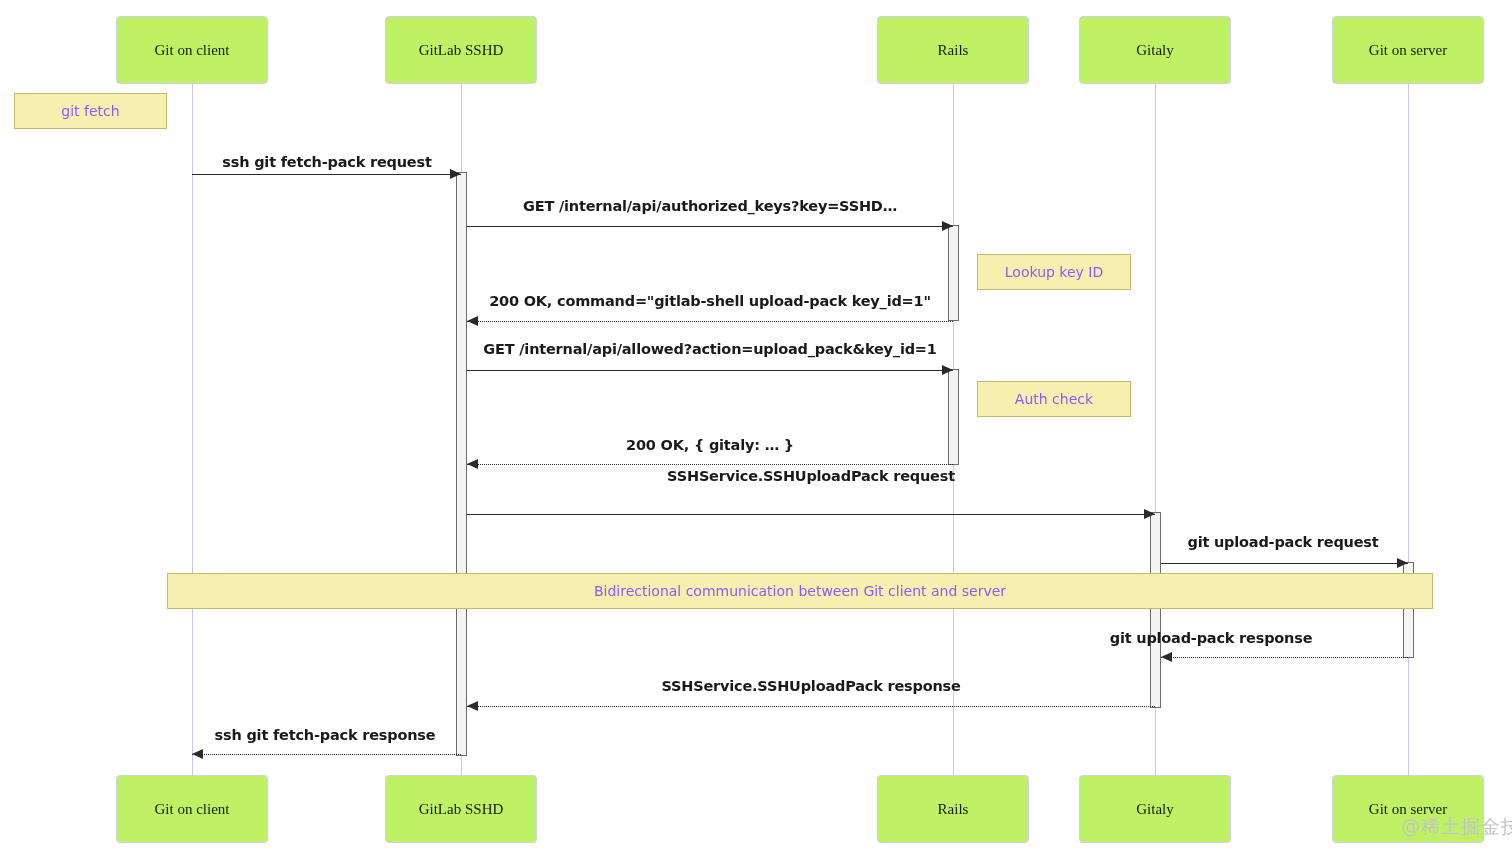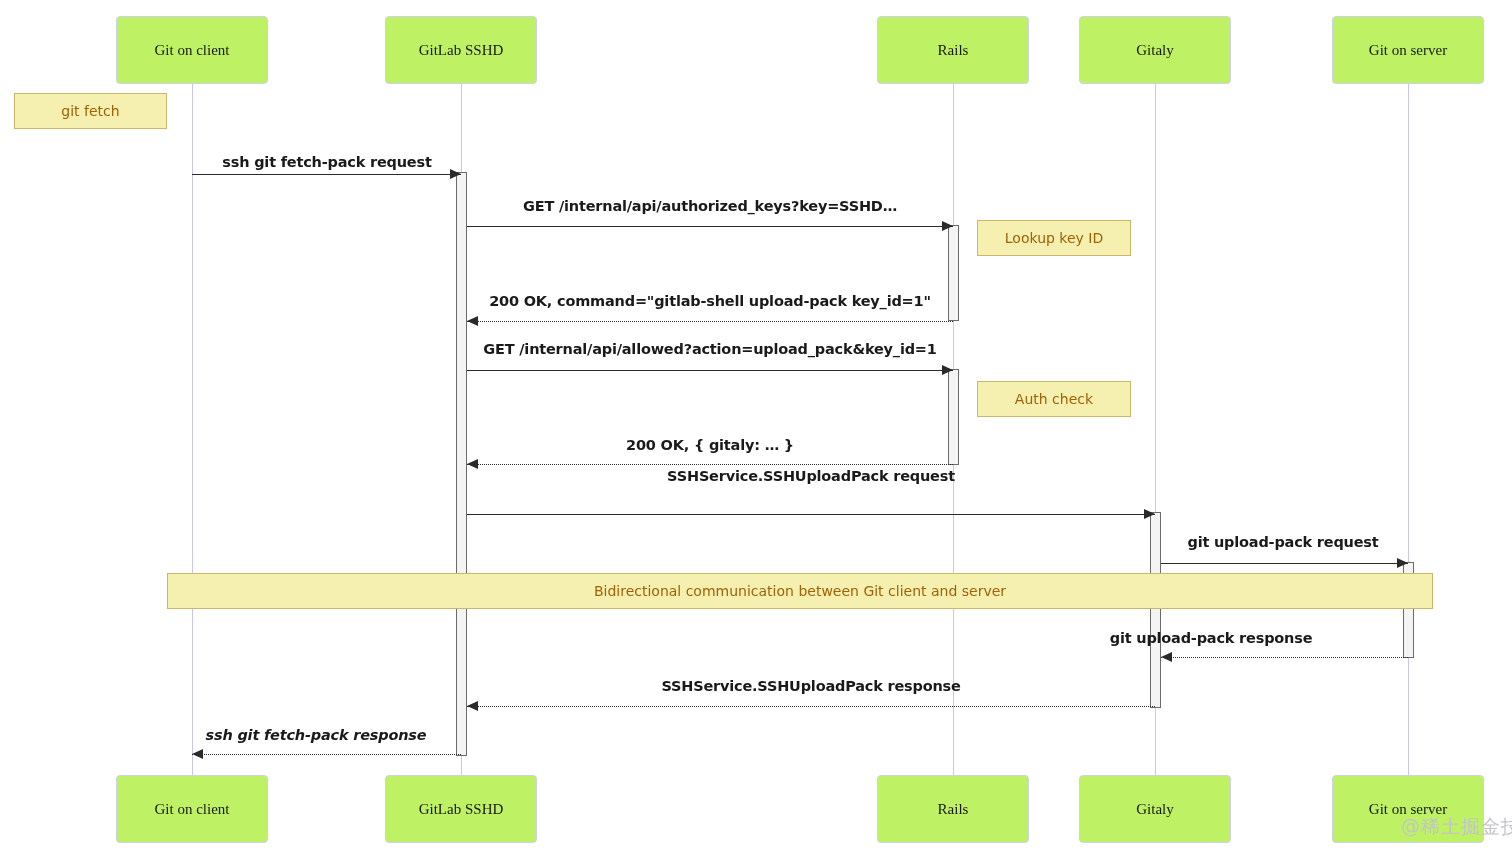--- a/index.html
+++ b/index.html
@@ -59,21 +59,21 @@
     box-sizing: border-box;
     background: #f5f0b0;
     border: 1px solid #c9b869;
     display: flex;
     align-items: center;
     justify-content: center;
   }
   .note-label {
     font-family: "DejaVu Sans", sans-serif;
     font-size: 14px;
-    color: #a16207;
+    color: #8b5cf6;
     white-space: nowrap;
   }
 
   
   .msg-line {
     position: absolute;
     height: 0;
     border-top: 1.6px solid #2a2a2a;
   }
   .msg-line.dotted {
@@ -172,27 +172,27 @@
       <div class="arrowhead right" style="top: 558px; left: 1397px;"></div>
       <div class="msg-label" style="left: 1283px; top: 534px;">git upload-pack request</div>
       <div class="msg-line dotted" style="left: 1161px; top: 657px; width: 247px;"></div>
       <div class="arrowhead left" style="top: 652px; left: 1161px;"></div>
       <div class="msg-label" style="left: 1211px; top: 630px;">git upload-pack response</div>
       <div class="msg-line dotted" style="left: 467px; top: 706px; width: 688px;"></div>
       <div class="arrowhead left" style="top: 701px; left: 467px;"></div>
       <div class="msg-label" style="left: 811px; top: 678px; text-align: right;">SSHService.SSHUploadPack response</div>
       <div class="msg-line dotted" style="left: 192px; top: 754px; width: 269px;"></div>
       <div class="arrowhead left" style="top: 749px; left: 192px;"></div>
-      <div class="msg-label" style="left: 316px; top: 727px; font-style: italic;">ssh git fetch-pack response</div>
+      <div class="msg-label" style="left: 325px; top: 727px;">ssh git fetch-pack response</div>
     </div>
   <div id="layer-notes">
       <div class="note" style="left: 14px; top: 93px; width: 153px; height: 36px;">
         <div class="note-label">git fetch</div>
       </div>
-      <div class="note" style="left: 977px; top: 220px; width: 154px; height: 36px;">
+      <div class="note" style="left: 977px; top: 254px; width: 154px; height: 36px;">
         <div class="note-label">Lookup key ID</div>
       </div>
       <div class="note" style="left: 977px; top: 381px; width: 154px; height: 36px;">
         <div class="note-label">Auth check</div>
       </div>
     </div>
   <div id="layer-band">
       <div class="note" style="left: 167px; top: 573px; width: 1266px; height: 36px;">
         <div class="note-label">Bidirectional communication between Git client and server</div>
       </div>

